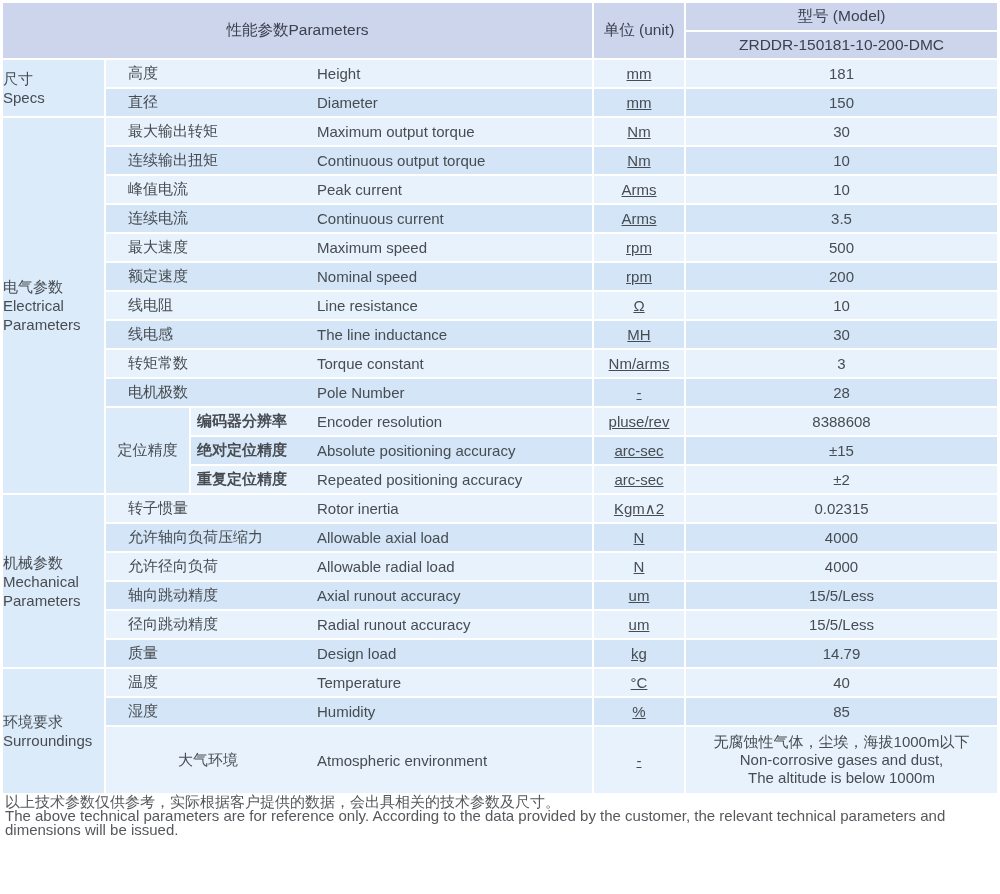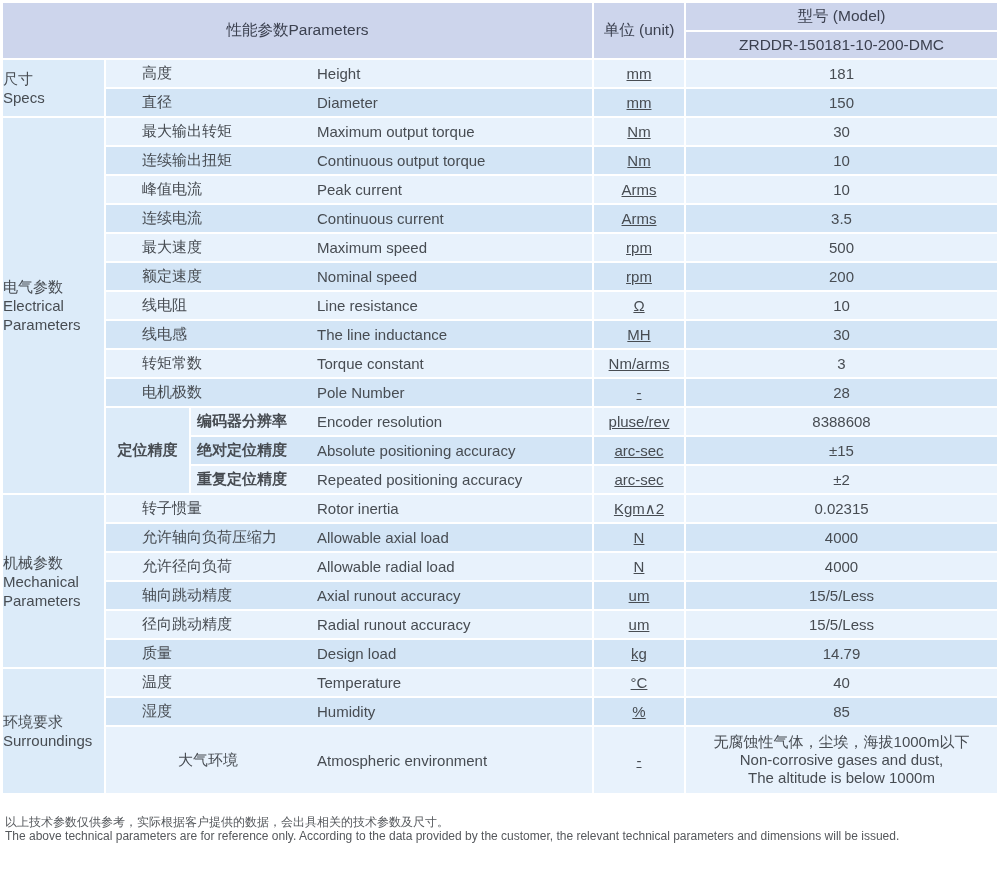--- a/index.html
+++ b/index.html
@@ -56,33 +56,32 @@
 
   td.group-cell{
     background:var(--group-bg) !important;
     text-align:left;
     line-height:19px;
   }
   td.sub-cell{
     background:var(--group-bg) !important;
     text-align:center;
     border-left:2px solid var(--grid);
-    font-weight:bold;
-  }
-  td.zh-cell{padding-left:36px;border-left:2px solid var(--grid);}
+  }
+  td.zh-cell{padding-left:22px;border-left:2px solid var(--grid);}
   td.zh-cell.center{padding-left:0;text-align:center;font-family:Liberation Mono, monospace;}
   td.zh-cell.sub-zh{padding-left:6px;border-left:2px solid var(--grid);font-weight:bold;}
   td.en-cell{padding-left:7px;margin-top:16px;}
   td.unit-cell{text-align:center;border-left:2px solid var(--grid);text-decoration:underline;}
   td.value-cell{text-align:center;border-left:2px solid var(--grid);line-height:18px;}
 
   .footer{
-    margin-top:20px;
+    margin-top:0;
     padding-left:2px;
-    font-size:12px;
+    font-size:15px;
     line-height:14px;
     color:var(--footer-text);
   }
 </style>
 </head>
 <body>
 
 <div class="page">
   <table>
     <colgroup>

